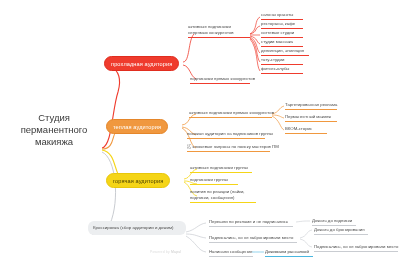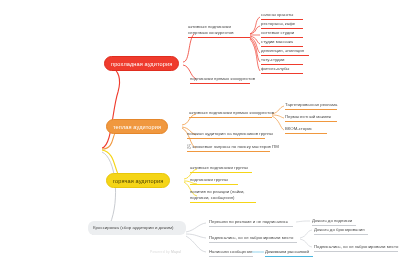--- a/index.html
+++ b/index.html
@@ -118,20 +118,23 @@
     <path d="M186,232 C196,230 198,224 206,223" fill="none" stroke="#c9ccd1" stroke-width=".7"></path>
     <path d="M186,234 C196,234 198,237 206,238" fill="none" stroke="#c9ccd1" stroke-width=".7"></path>
     <path d="M186,236 C196,242 198,251 206,252" fill="none" stroke="#c9ccd1" stroke-width=".7"></path>
 
     <path d="M296,222 C304,221 304,221 310,221" fill="none" stroke="#c9ccd1" stroke-width=".6"></path>
     <path d="M300,238 C308,236 306,231 312,230" fill="none" stroke="#c9ccd1" stroke-width=".6"></path>
     <path d="M300,239 C308,241 306,246 312,247" fill="none" stroke="#c9ccd1" stroke-width=".6"></path>
     <path d="M252,252 C258,252 258,252 264,252" fill="none" stroke="#49b7e0" stroke-width=".6"></path>
   </svg>
 
+  <div class="node center">
+    <span>Студия перманентного макияжа</span>
+  </div>
 
   <div class="pill red" style="left:104px; top:56px;">
     <span>прохладная аудитория</span>
   </div>
 
   <div class="leaf u-red wrap" style="left:188px; top:24px; width:62px;">активные подписчики непрямых конкурентов</div>
   <div class="leaf u-red" style="left:190px; top:76px; width:60px;">подписчики прямых конкурентов</div>
 
   <div class="leaf u-red" style="left:261px; top:12px; width:42px;">салоны красоты</div>
   <div class="leaf u-red" style="left:261px; top:21px; width:42px;">рестораны, кафе</div>

